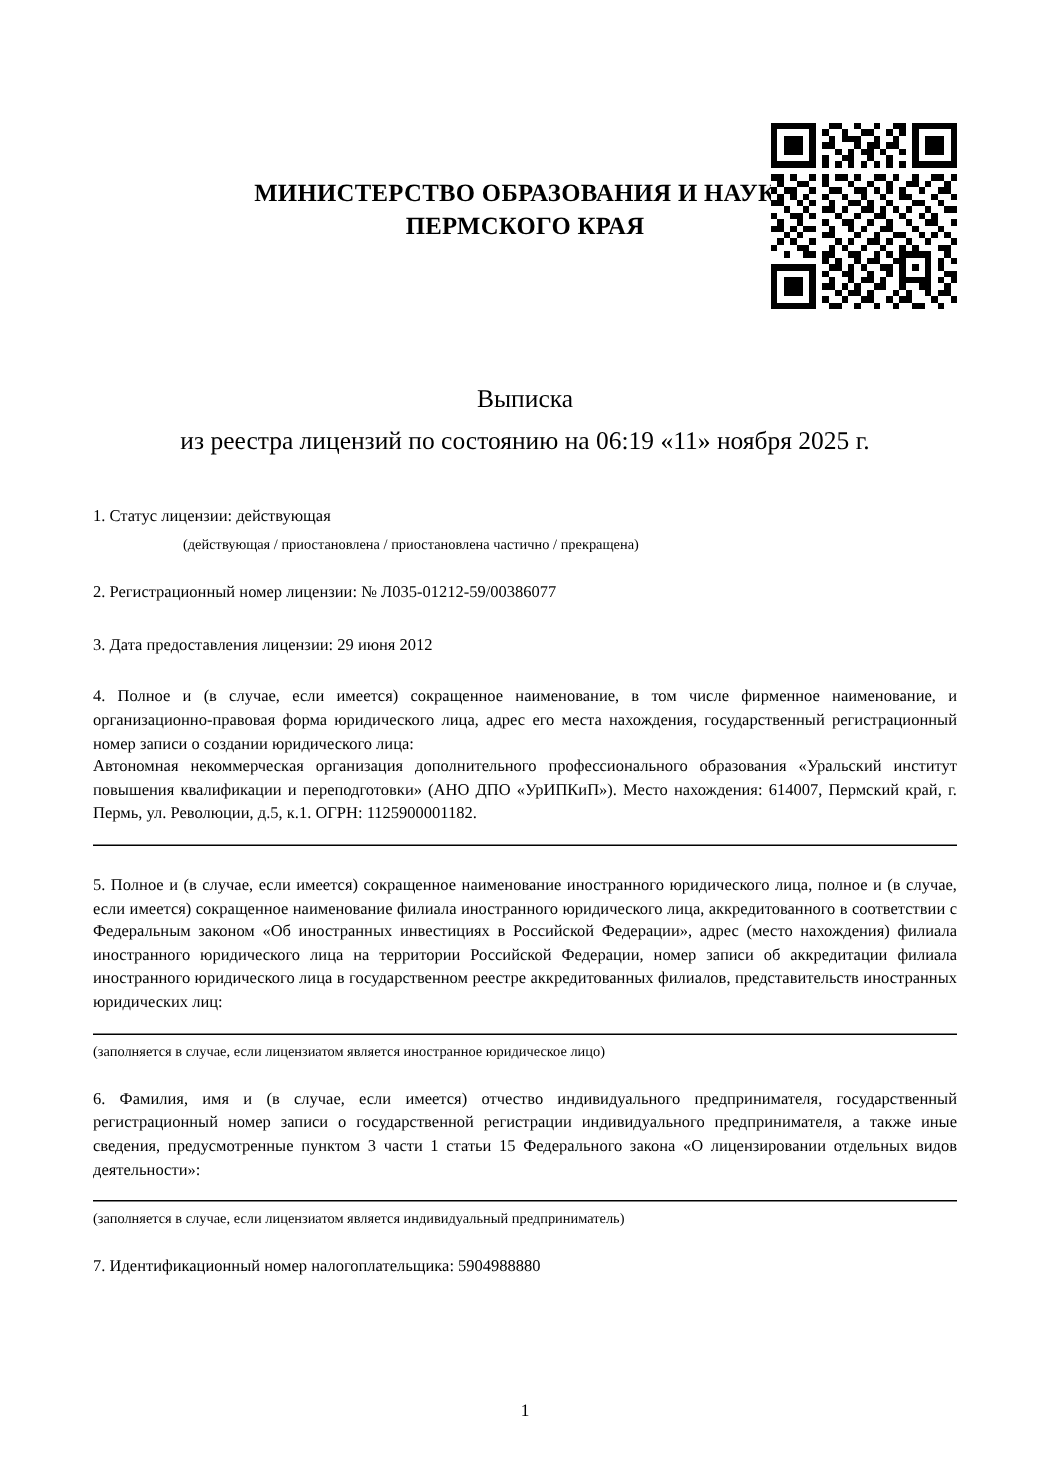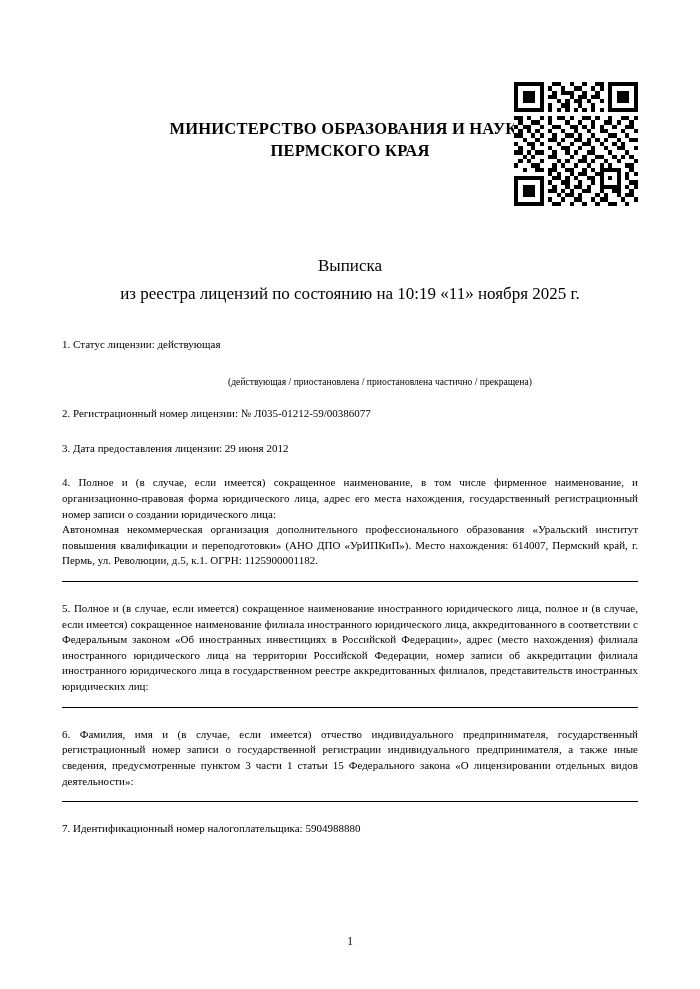--- a/index.html
+++ b/index.html
@@ -70,23 +70,23 @@
   }
   .item {
     font-size: 11px;
     text-align: justify;
     text-justify: inter-word;
     line-height: 1.42;
     margin-top: 19px;
   }
   .item:first-child { margin-top: 0; }
   .note {
-    text-align: center;
+    text-align: left;
     font-size: 9.6px;
-    margin-top: 24px;
+    margin-top: 6px;
   }
   .note-left-pad { padding-left: 60px; }
   .fill-line {
     border-top: 1px solid #000;
     margin-top: 12px;
     margin-bottom: 0;
     height: 0;
   }
   .page-number {
     position: absolute;
@@ -339,40 +339,42 @@
       </g>
     </svg>
   </div>
 
   <div class="header">
     <div class="org-title">МИНИСТЕРСТВО ОБРАЗОВАНИЯ И НАУКИ ПЕРМСКОГО КРАЯ</div>
   </div>
 
   <div class="doc-title">
     <span>Выписка</span>
-    <span class="line2">из реестра лицензий по состоянию на 10:19 «11» ноября 2025 г.</span>
+    <span class="line2">из реестра лицензий по состоянию на 06:19 «11» ноября 2025 г.</span>
   </div>
 
   <div class="body-block">
 
     <div class="item">1. Статус лицензии: действующая</div>
     <div class="note note-left-pad">(действующая / приостановлена / приостановлена частично / прекращена)</div>
 
     <div class="item">2. Регистрационный номер лицензии: № Л035-01212-59/00386077</div>
 
     <div class="item">3. Дата предоставления лицензии: 29 июня 2012</div>
 
     <div class="item">4. Полное и (в случае, если имеется) сокращенное наименование, в том числе фирменное наименование, и организационно-правовая форма юридического лица, адрес его места нахождения, государственный регистрационный номер записи о создании юридического лица:</div>
     <div class="item" style="margin-top:0">Автономная некоммерческая организация дополнительного профессионального образования «Уральский институт повышения квалификации и переподготовки» (АНО ДПО «УрИПКиП»). Место нахождения: 614007, Пермский край, г. Пермь, ул. Революции, д.5, к.1. ОГРН: 1125900001182.</div>
     <div class="fill-line"></div>
 
     <div class="item">5. Полное и (в случае, если имеется) сокращенное наименование иностранного юридического лица, полное и (в случае, если имеется) сокращенное наименование филиала иностранного юридического лица, аккредитованного в соответствии с Федеральным законом «Об иностранных инвестициях в Российской Федерации», адрес (место нахождения) филиала иностранного юридического лица на территории Российской Федерации, номер записи об аккредитации филиала иностранного юридического лица в государственном реестре аккредитованных филиалов, представительств иностранных юридических лиц:</div>
     <div class="fill-line"></div>
+    <div class="note">(заполняется в случае, если лицензиатом является иностранное юридическое лицо)</div>
 
     <div class="item">6. Фамилия, имя и (в случае, если имеется) отчество индивидуального предпринимателя, государственный регистрационный номер записи о государственной регистрации индивидуального предпринимателя, а также иные сведения, предусмотренные пунктом 3 части 1 статьи 15 Федерального закона «О лицензировании отдельных видов деятельности»:</div>
     <div class="fill-line"></div>
+    <div class="note">(заполняется в случае, если лицензиатом является индивидуальный предприниматель)</div>
 
     <div class="item">7. Идентификационный номер налогоплательщика: 5904988880</div>
 
   </div>
 
   <div class="page-number">1</div>
 </div>
 
 </body></html>

